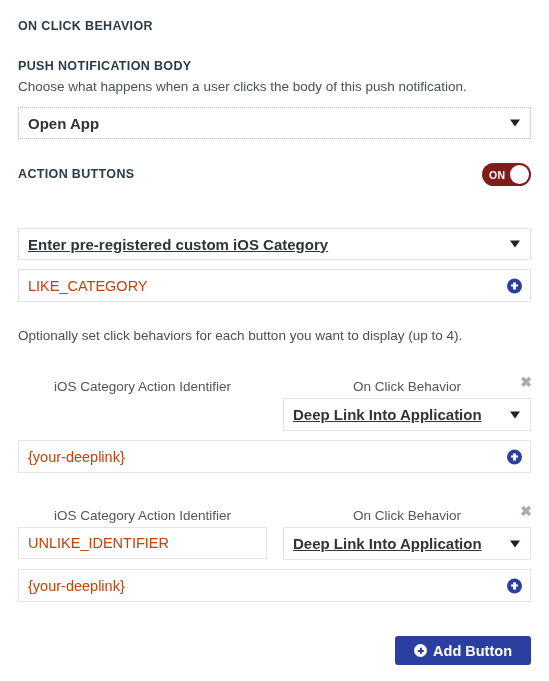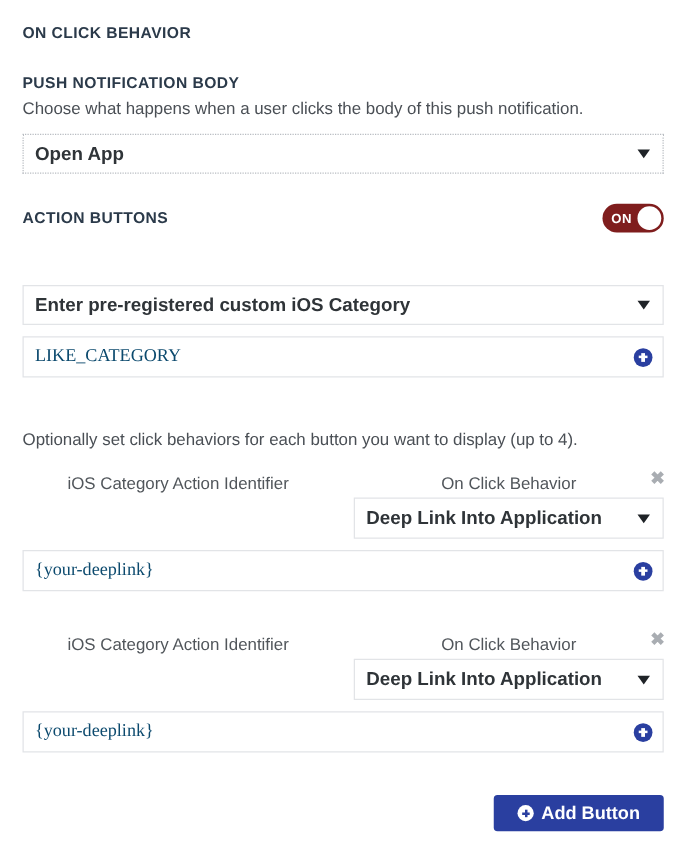--- a/index.html
+++ b/index.html
@@ -48,43 +48,43 @@
     align-items: center;
     background: #ffffff;
     padding: 0 30px 0 9px;
     font-size: 15px;
     color: #2f3438;
     font-weight: bold;
     cursor: pointer;
     user-select: none;
   }
   .select.dotted { border: 1px dotted #b9bdc2; }
-  .select.solid  { border: 1px solid #e2e4e7; }
+  .select.solid  { border: 1px solid #e2e4e7; text-decoration: underline; }
 
   .select .caret {
     position: absolute;
     right: 10px;
     top: 50%;
     transform: translateY(-50%);
     width: 0;
     height: 0;
     border-left: 5.5px solid transparent;
     border-right: 5.5px solid transparent;
     border-top: 7px solid #1f2327;
   }
 
   
   .text-input {
     width: 100%;
     height: 32px;
     border: 1px solid #e2e4e7;
     background: #ffffff;
-    font-family: Liberation Serif, serif;
+    font-family: Liberation Sans, sans-serif;
     font-size: 14.5px;
-    color: #0c4a6e;
+    color: #c2410c;
     padding: 0 9px;
     outline: none;
   }
   .text-input::placeholder { color: #8a8f94; }
 
   .input-with-plus { position: relative; width: 100%; }
   .input-with-plus .text-input { padding-right: 34px; height: 33px; }
 
   .plus-circle {
     position: absolute;
@@ -231,21 +231,21 @@
       <span>Enter pre-registered custom iOS Category</span>
       <span class="caret"></span>
     </div>
   </div>
 
   <div class="abs input-with-plus" style="left:18px; top:269px; width:513px;">
     <input class="text-input" type="text" readonly="" value="LIKE_CATEGORY" style="">
     <span class="plus-circle"></span>
   </div>
 
-  <div class="helper-text abs" style="left:18px; top:326px;margin-top:16px;">Optionally set click behaviors for each button you want to display (up to 4).</div>
+  <div class="helper-text abs" style="left:18px; top:326px;">Optionally set click behaviors for each button you want to display (up to 4).</div>
 
   <div class="abs" style="left:18px; top:379px; width:513px;">
     <div style="display:flex; gap:16px;">
       <div style="width:249px;">
         <div class="field-label">iOS Category Action Identifier</div>
       </div>
       <div style="width:248px; position:relative;">
         <div class="field-label">On Click Behavior</div>
         <div class="select solid" style="height:33px;">
           <span>Deep Link Into Application</span>
@@ -257,20 +257,21 @@
       <input class="text-input" type="text" readonly="" value="{your-deeplink}" style="">
       <span class="plus-circle"></span>
     </div>
     <span class="close-x" style="right:-1px; top:-4px;">✖</span>
   </div>
 
   <div class="abs" style="left:18px; top:508px; width:513px;">
     <div style="display:flex; gap:16px;">
       <div style="width:249px;">
         <div class="field-label">iOS Category Action Identifier</div>
+        <input class="text-input" type="text" readonly="" value="UNLIKE_IDENTIFIER" style="">
       </div>
       <div style="width:248px; position:relative;">
         <div class="field-label">On Click Behavior</div>
         <div class="select solid" style="height:33px;">
           <span>Deep Link Into Application</span>
           <span class="caret"></span>
         </div>
       </div>
     </div>
     <div class="input-with-plus" style="margin-top:9px;">

